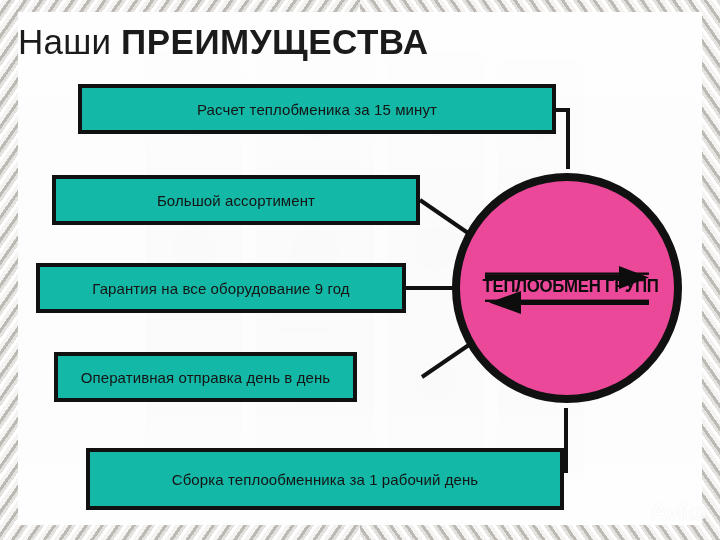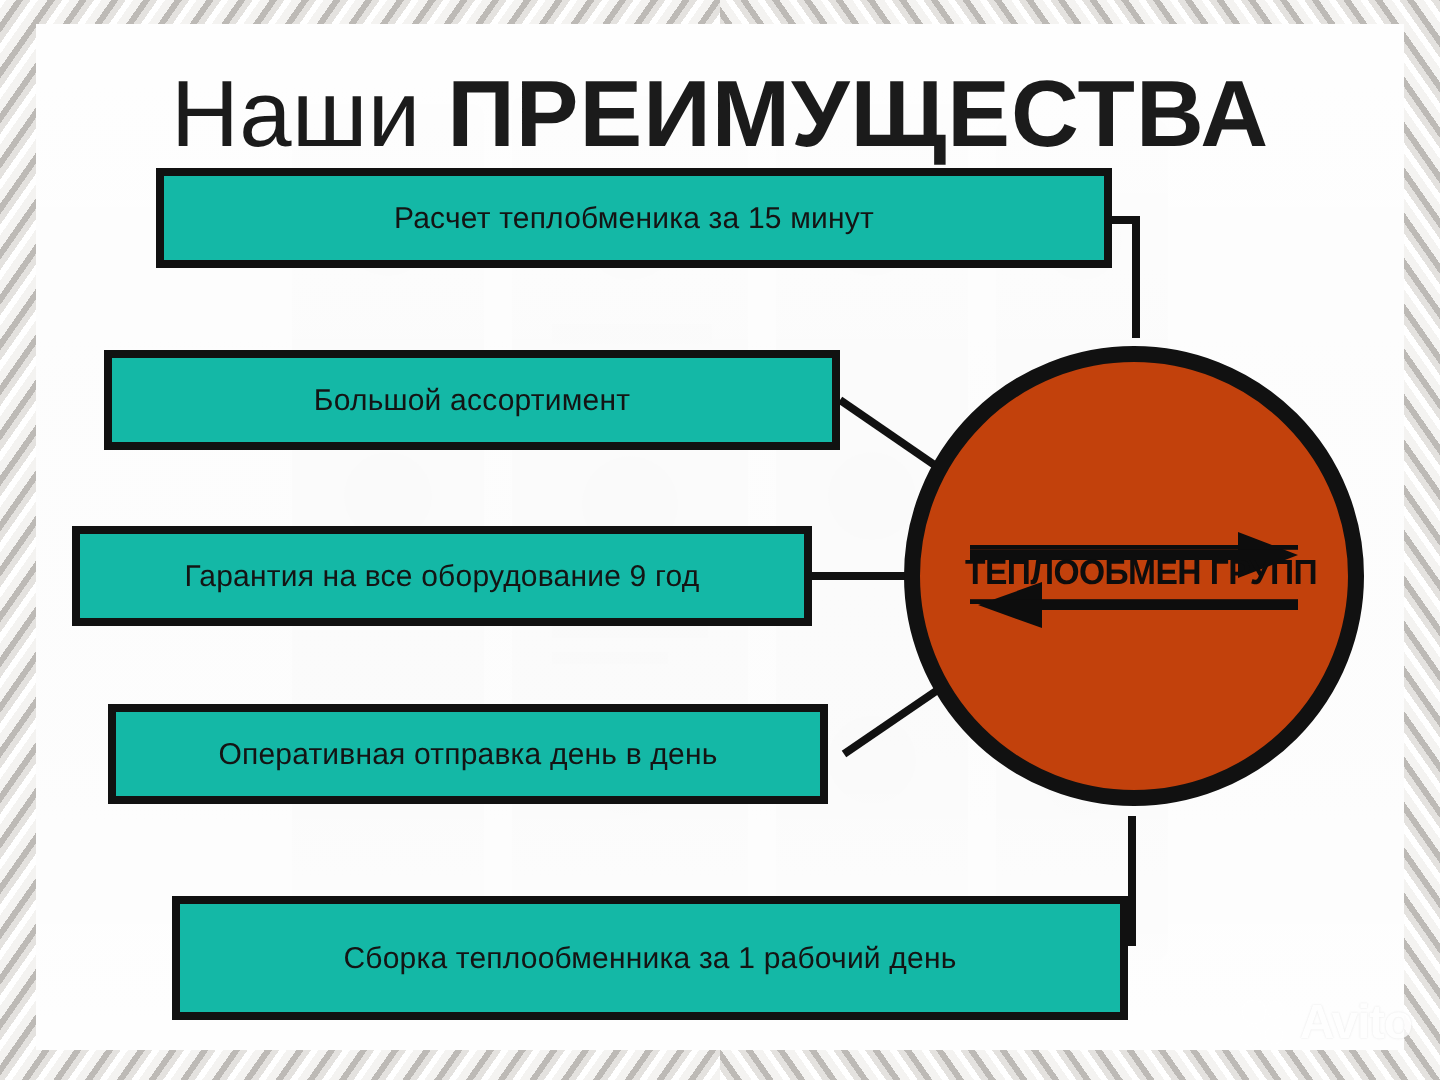--- a/index.html
+++ b/index.html
@@ -73,24 +73,23 @@
         rgba(255,255,255,0.93) 0%,
         rgba(255,255,255,0.80) 35%,
         rgba(255,255,255,0.78) 70%,
         rgba(255,255,255,0.92) 100%);
   }
 
   
   .title {
     position: absolute;
     left: 0;
-    top: 23px;
+    top: 8px;
     width: 684px;
-    text-align: center;
-    font-size: 47px;
+    font-size: 35px;
     line-height: 44px;
     color: #1b1b1b;
     letter-spacing: 0.2px;
     white-space: nowrap;
   }
   .title .light { font-weight: 400; }
   .title .strong { font-weight: 700; letter-spacing: 0.5px; }
 
   
   .connectors {
@@ -115,21 +114,21 @@
     white-space: nowrap;
     letter-spacing: 0.1px;
   }
 
   
   .badge {
     position: absolute;
     box-sizing: border-box;
     border: 8px solid #111111;
     border-radius: 50%;
-    background: #c2410c;
+    background: #ec4899;
     display: flex;
     align-items: center;
     justify-content: center;
   }
   .badge-inner {
     position: relative;
     width: 176px;
     height: 56px;
   }
 
@@ -238,21 +237,21 @@
     </div>
 
     <div class="box" style="left:34px; top:163px; width:368px; height:50px;">
       <span>Большой ассортимент</span>
     </div>
 
     <div class="box" style="left:18px; top:251px; width:370px; height:50px;">
       <span>Гарантия на все оборудование 9 год</span>
     </div>
 
-    <div class="box" style="left:36px; top:340px; width:360px; height:50px;">
+    <div class="box" style="left:36px; top:340px; width:303px; height:50px;">
       <span>Оперативная отправка день в день</span>
     </div>
 
     <div class="box" style="left:68px; top:436px; width:478px; height:62px;">
       <span>Сборка теплообменника за 1 рабочий день</span>
     </div>
 
     <div class="badge" style="left:434px; top:161px; width:230px; height:230px;">
       <div class="badge-inner">
 

